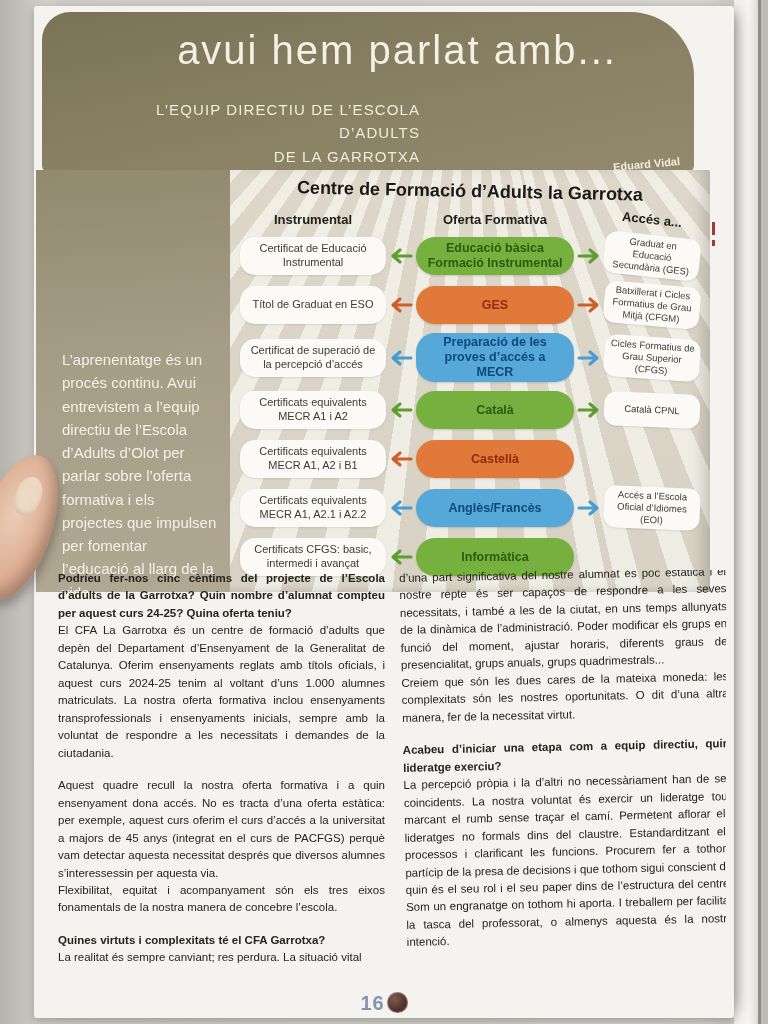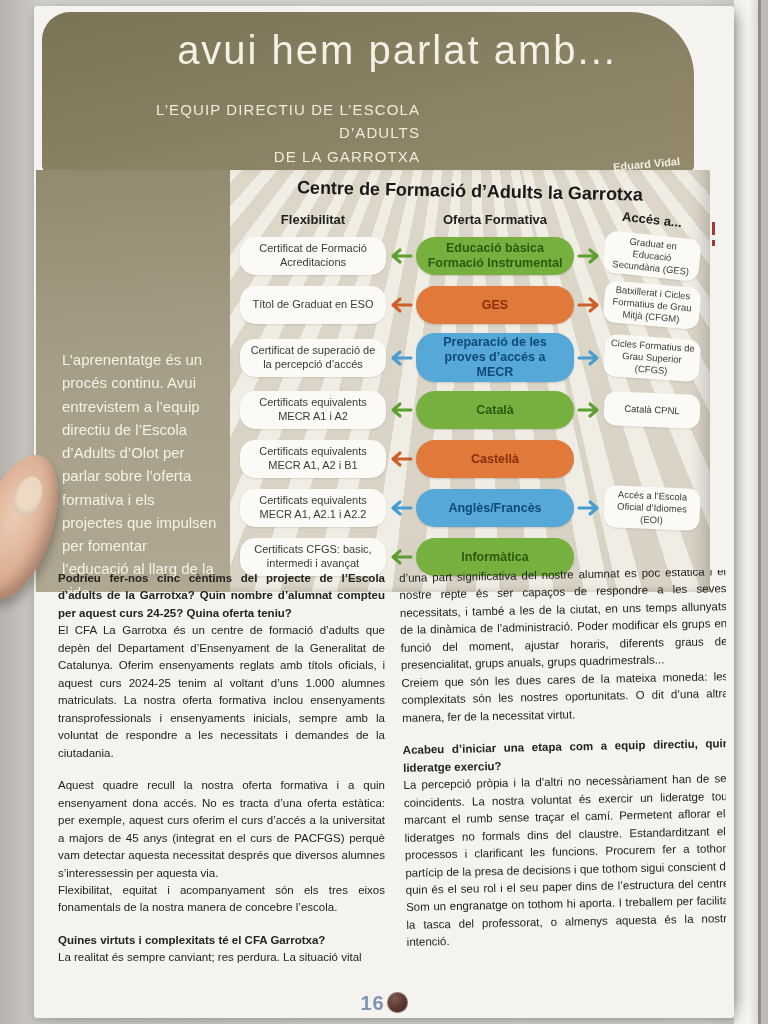--- a/index.html
+++ b/index.html
@@ -108,29 +108,29 @@
       <div class="band-credit">Eduard Vidal</div>
     </div>
 
     <div class="sidebar">
       <div class="sidebar-text">L’aprenentatge és un procés continu. Avui entrevistem a l’equip directiu de l’Escola d’Adults d’Olot per parlar sobre l’oferta formativa i els projectes que impulsen per fomentar l’educació al llarg de la vida.</div>
     </div>
 
     <div class="diagram">
       <div class="d-title">Centre de Formació d’Adults la Garrotxa</div>
       <div class="d-heads">
-        <div class="d-head">Flexibilitat</div>
+        <div class="d-head">Instrumental</div>
         <div></div>
         <div class="d-head">Oferta Formativa</div>
         <div></div>
         <div class="d-head access">Accés a...</div>
       </div>
       <div class="d-rows">
   <div class="drow" style="--pill-bg: #76b13f; --pill-fg: #2d5a0e; --arrow: #5d9e31;">
-    <div class="dbox left">Certificat de Formació Acreditacions</div>
+    <div class="dbox left">Certificat de Educació Instrumental</div>
     <div class="darrow">
       <svg width="24" height="18" viewBox="0 0 24 18">
                 <path d="M22 9 H5 M11 3 L4 9 L11 15" fill="none" stroke="currentColor" stroke-width="3.1" stroke-linecap="round" stroke-linejoin="round"></path>
               </svg>
     </div>
     <div class="dpill">Educació bàsica Formació Instrumental</div>
     <div class="darrow">
       <svg width="24" height="18" viewBox="0 0 24 18">
                 <path d="M2 9 H19 M13 3 L20 9 L13 15" fill="none" stroke="currentColor" stroke-width="3.1" stroke-linecap="round" stroke-linejoin="round"></path>
               </svg>

